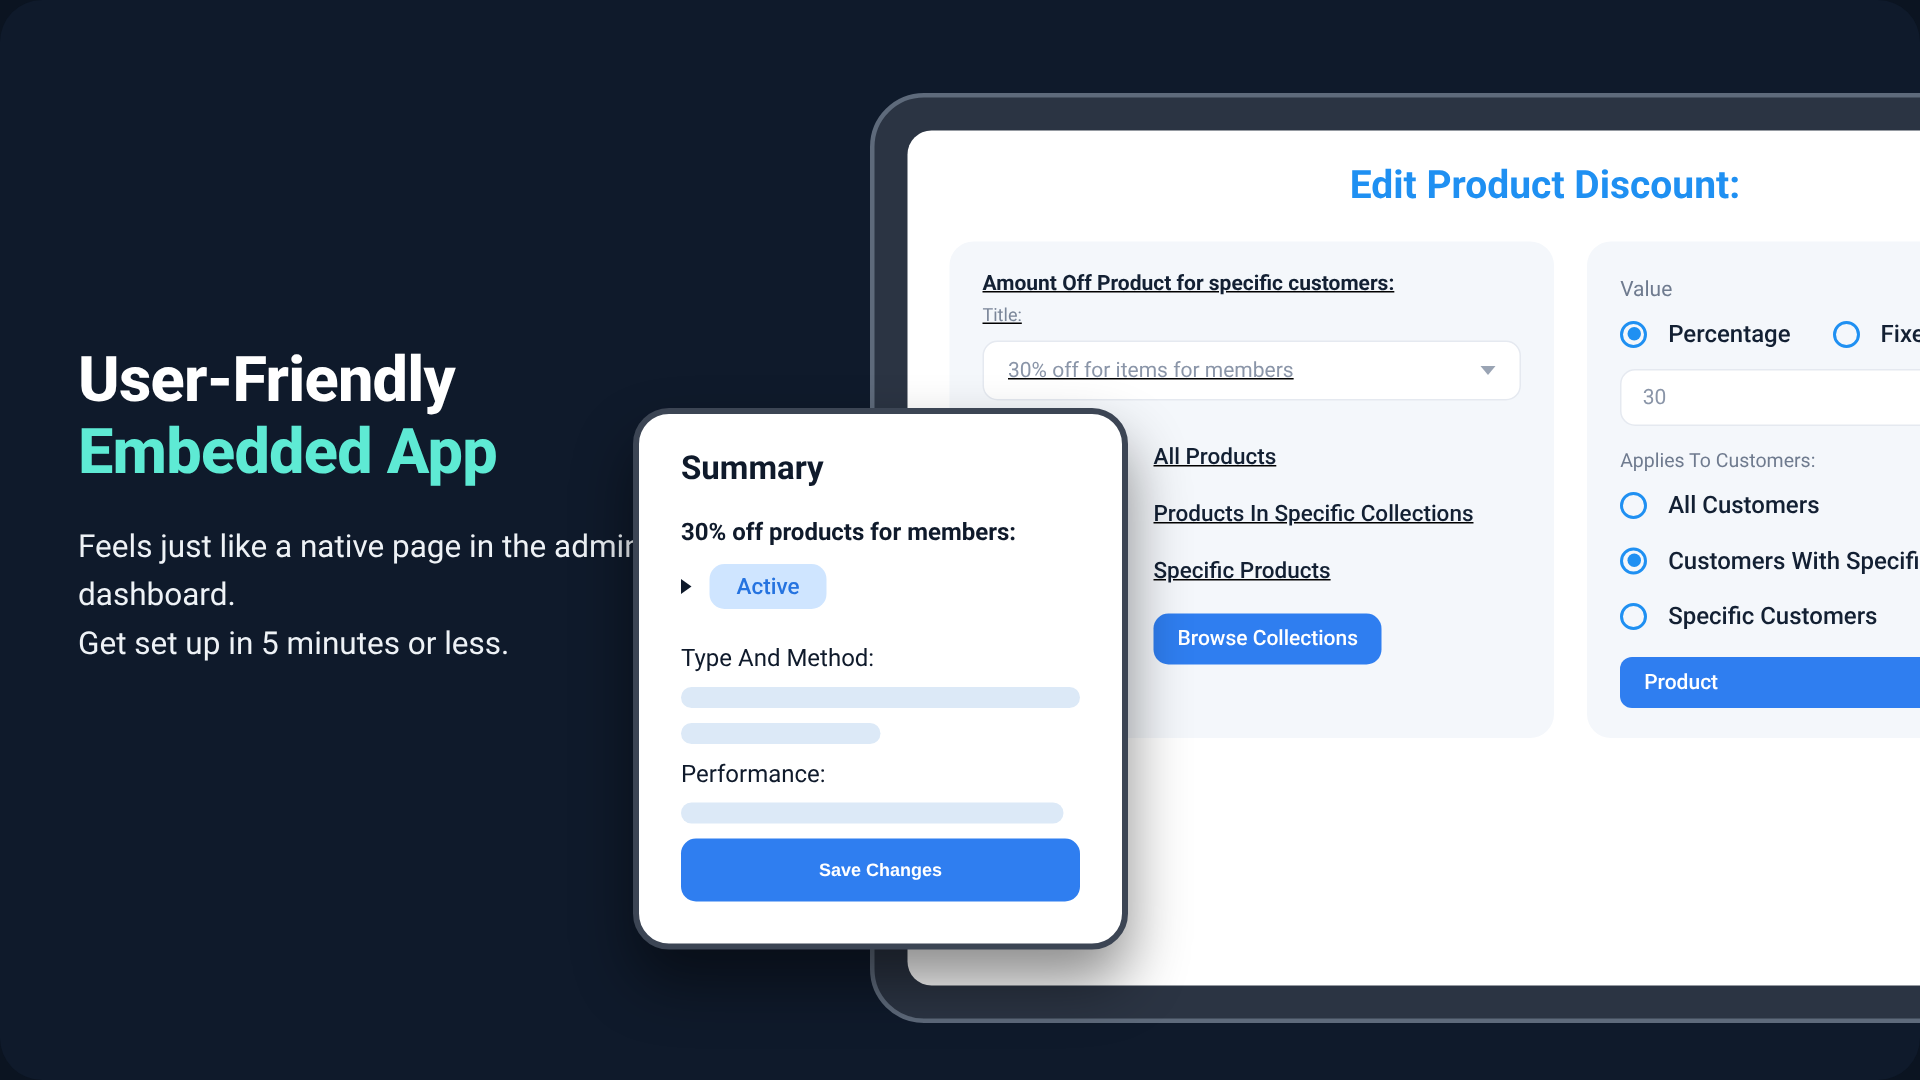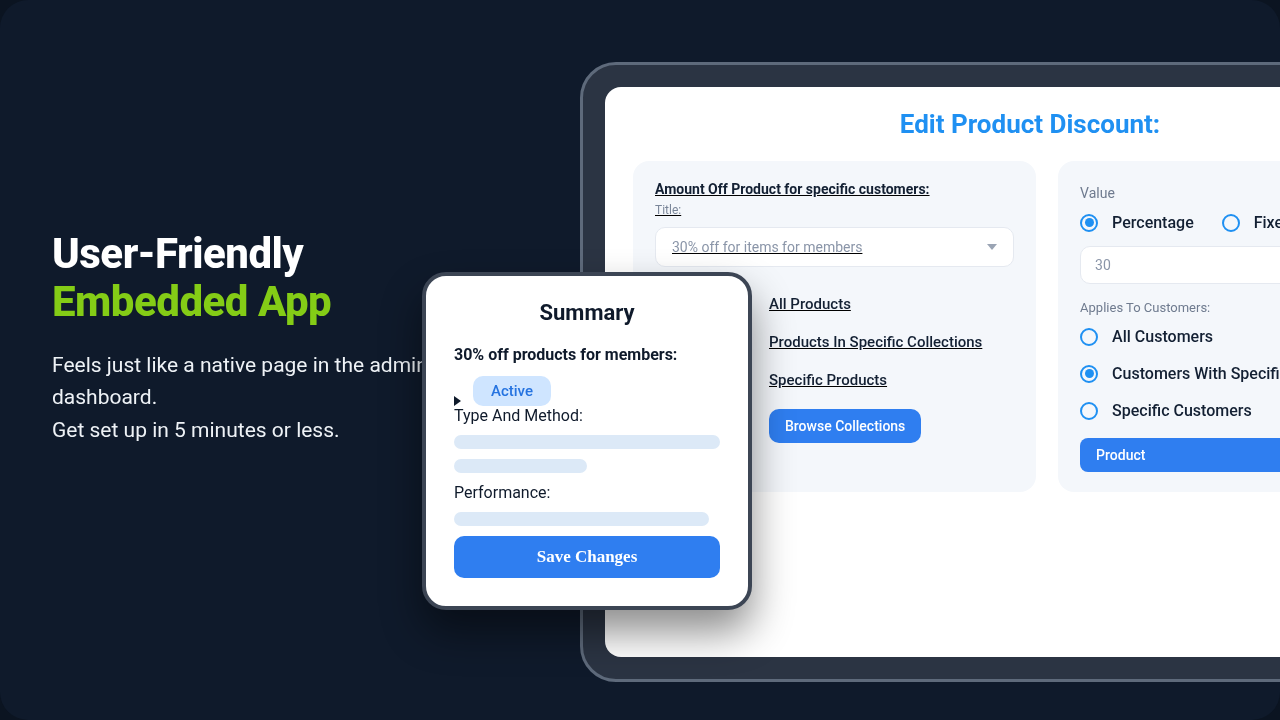--- a/index.html
+++ b/index.html
@@ -21,21 +21,21 @@
     top: 230px;
     width: 380px;
     color: #ffffff;
   }
   .hero h1 {
     font-size: 42px;
     font-weight: 800;
     line-height: 1.15;
     letter-spacing: -0.5px;
   }
-  .hero h1 .accent { color: #84cc16; }
+  .hero h1 .accent { color: #5eead4; }
   .hero p {
     margin-top: 22px;
     font-size: 21px;
     line-height: 1.55;
     font-weight: 400;
     color: #eef2f6;
   }
 
   
   .device {
@@ -174,33 +174,33 @@
     left: 422px;
     top: 272px;
     width: 330px;
     background: #ffffff;
     border: 4px solid #3c4554;
     border-radius: 24px;
     padding: 24px 28px 28px 28px;
     box-shadow: 0 22px 40px rgba(0,0,0,0.45);
   }
   .summary-card h2 {
-    text-align: center;
+    text-align: left;
     font-size: 22px;
     font-weight: 700;
     color: #0f1a2b;
     margin-bottom: 20px;
   }
   .summary-card .line1 {
     font-size: 16px;
     font-weight: 700;
     color: #0f1a2b;
     margin-bottom: 12px;
   }
-  .status-row { display: flex; align-items: flex-end; gap: 12px; margin-bottom: 0; }
+  .status-row { display: flex; align-items: center; gap: 12px; margin-bottom: 23px; }
   .caret {
     width: 0; height: 0;
     border-top: 5px solid transparent;
     border-bottom: 5px solid transparent;
     border-left: 7px solid #0f1a2b;
   }
   .status-badge {
     background: #cfe5ff;
     color: #2573e0;
     font-size: 15px;
@@ -225,26 +225,25 @@
   .skel.w95 { width: 96%; }
 
   .save-btn {
     margin-top: 10px;
     width: 100%;
     height: 42px;
     background: #2f7ef0;
     color: #ffffff;
     border: none;
     border-radius: 10px;
-    font-size: 17px;
+    font-size: 12px;
     font-weight: 600;
     display: flex;
     align-items: center;
     justify-content: center;
-    font-family: Liberation Serif, serif;
   }
 
   .left-prod {
     
   }
 </style>
 </head>
 <body>
 
 <div class="stage">

